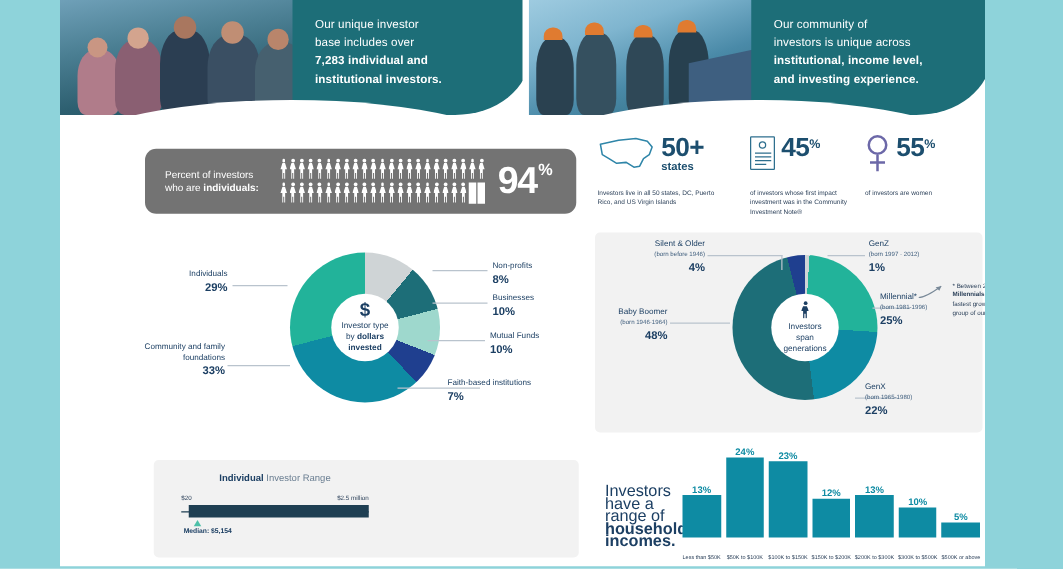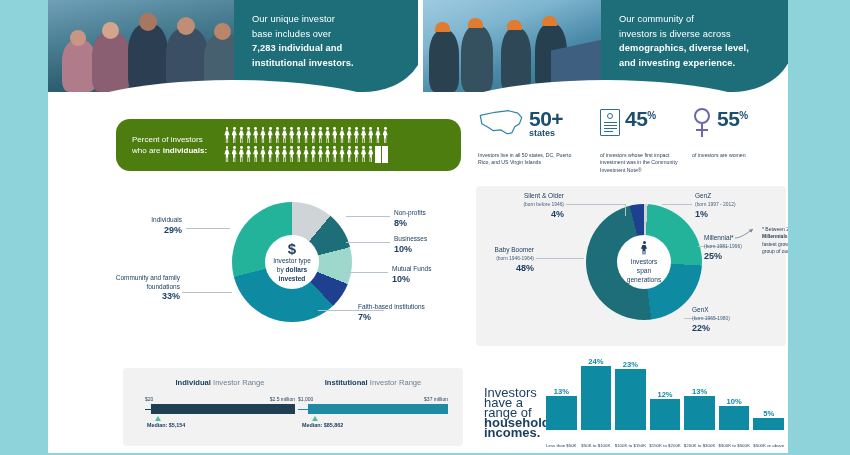--- a/index.html
+++ b/index.html
@@ -38,21 +38,21 @@
   }
   .teal-block b { font-weight:bold; }
   .hdr-curve {
     position:absolute; left:0; bottom:-26px; width:100%; height:46px;
     background:#fff; border-radius:50% 50% 0 0 / 100% 100% 0 0;
   }
 
   
   .green-banner {
     position:absolute; left:68px; top:119px; width:345px; height:52px;
-    background:#4d7c0f; border-radius:14px;
+    background:#737373; border-radius:9px;
     display:flex; align-items:center;
   }
   .gb-label { color:#fff; font-size:8px; line-height:11px; margin-left:16px; width:86px; }
   .gb-label b { font-weight:bold; }
   .picto { display:flex; flex-direction:column; gap:2px; margin-left:6px; }
   .picto-row { display:flex; gap:1.2px; }
   .p-ico { width:6px; height:17px; position:relative; }
   .p-ico::before { content:""; position:absolute; left:1.6px; top:0; width:2.8px; height:2.8px; border-radius:50%; background:#fff; }
   .p-ico::after  { content:""; position:absolute; left:0.4px; top:3.4px; width:5.2px; height:13px; background:#fff;
                    clip-path:polygon(30% 0,70% 0,100% 38%,72% 38%,72% 100%,58% 100%,58% 62%,42% 62%,42% 100%,28% 100%,28% 38%,0 38%); }
@@ -171,22 +171,22 @@
       <div class="photo-fig" style="left:112px;top:24px;width:32px;height:68px;background:#27404f;"></div>
       <div class="photo-fig" style="left:12px;top:22px;width:15px;height:10px;border-radius:7px 7px 0 0;background:#e07b30;"></div>
       <div class="photo-fig" style="left:45px;top:18px;width:15px;height:10px;border-radius:7px 7px 0 0;background:#e07b30;"></div>
       <div class="photo-fig" style="left:84px;top:20px;width:15px;height:10px;border-radius:7px 7px 0 0;background:#e07b30;"></div>
       <div class="photo-fig" style="left:119px;top:16px;width:15px;height:10px;border-radius:7px 7px 0 0;background:#e07b30;"></div>
       <div class="photo-fig" style="left:128px;top:42px;width:80px;height:50px;border-radius:0;background:#3e5f80;transform:skewY(-12deg);"></div>
     </div>
     <div class="teal-block tl-right">
       <p>
         <span>Our community of</span><br>
-        <span>investors is diverse across</span><br>
-        <b>demographics, diverse level,</b><br>
+        <span>investors is unique across</span><br>
+        <b>institutional, income level,</b><br>
         <b>and investing experience.</b>
       </p>
     </div>
     <div class="hdr-curve"></div>
   </div>
 
   <div class="green-banner">
     <div class="gb-label">
       <span>Percent of investors</span><br>
       <span>who are </span><b>individuals:</b>
@@ -235,20 +235,23 @@
           <span class="p-ico"></span>
           <span class="p-ico"></span>
           <span class="p-ico"></span>
           <span class="p-ico"></span>
           <span class="p-ico"></span>
           <span class="p-ico"></span>
           <span class="p-ico"></span>
           <span class="p-bar"></span>
           <span class="p-bar"></span>
       </div>
+    </div>
+    <div>
+      <span class="gb-num">94</span><span class="gb-pct">%</span>
     </div>
   </div>
 
   <div class="stats">
 
     <div class="stat s1">
       <div class="stat-top">
         <svg class="us-map" viewBox="0 0 60 38">
           <path d="M3 9 L22 5 L40 3 L52 6 L57 12 L54 20 L48 24 L44 32 L38 33 L30 28 L20 29 L12 24 L5 20 Z" fill="none" stroke="#2e85a8" stroke-width="1.6" stroke-linejoin="round"></path>
         </svg>
@@ -429,37 +432,20 @@
       <div class="rng-bar">
         <div class="line" style="background:#1f3f53;"></div>
         <div class="fill" style="left:6px;right:0;background:#1f3f53;"></div>
       </div>
       <div class="rng-med">
         <div class="tri" style="left:10px;"></div>
         <div class="med-txt" style="left:2px;">Median: $5,154</div>
       </div>
     </div>
 
-    <div class="range-col rc2">
-      <div class="rng-title">
-        <b>Institutional</b><span> Investor Range</span>
-      </div>
-      <div class="rng-ends">
-        <span>$1,000</span>
-        <span>$37 million</span>
-      </div>
-      <div class="rng-bar">
-        <div class="line" style="background:#1e8ba3;"></div>
-        <div class="fill" style="left:10px;right:0;background:#1e8ba3;"></div>
-      </div>
-      <div class="rng-med">
-        <div class="tri" style="left:14px;"></div>
-        <div class="med-txt" style="left:4px;">Median: $85,862</div>
-      </div>
-    </div>
   </div>
 
   <div class="barchart">
     <div class="bc-cap">
       <span>Investors have</span>
       <span>a range of</span>
       <b>household</b>
       <b>incomes.</b>
     </div>
     <div class="bars">

